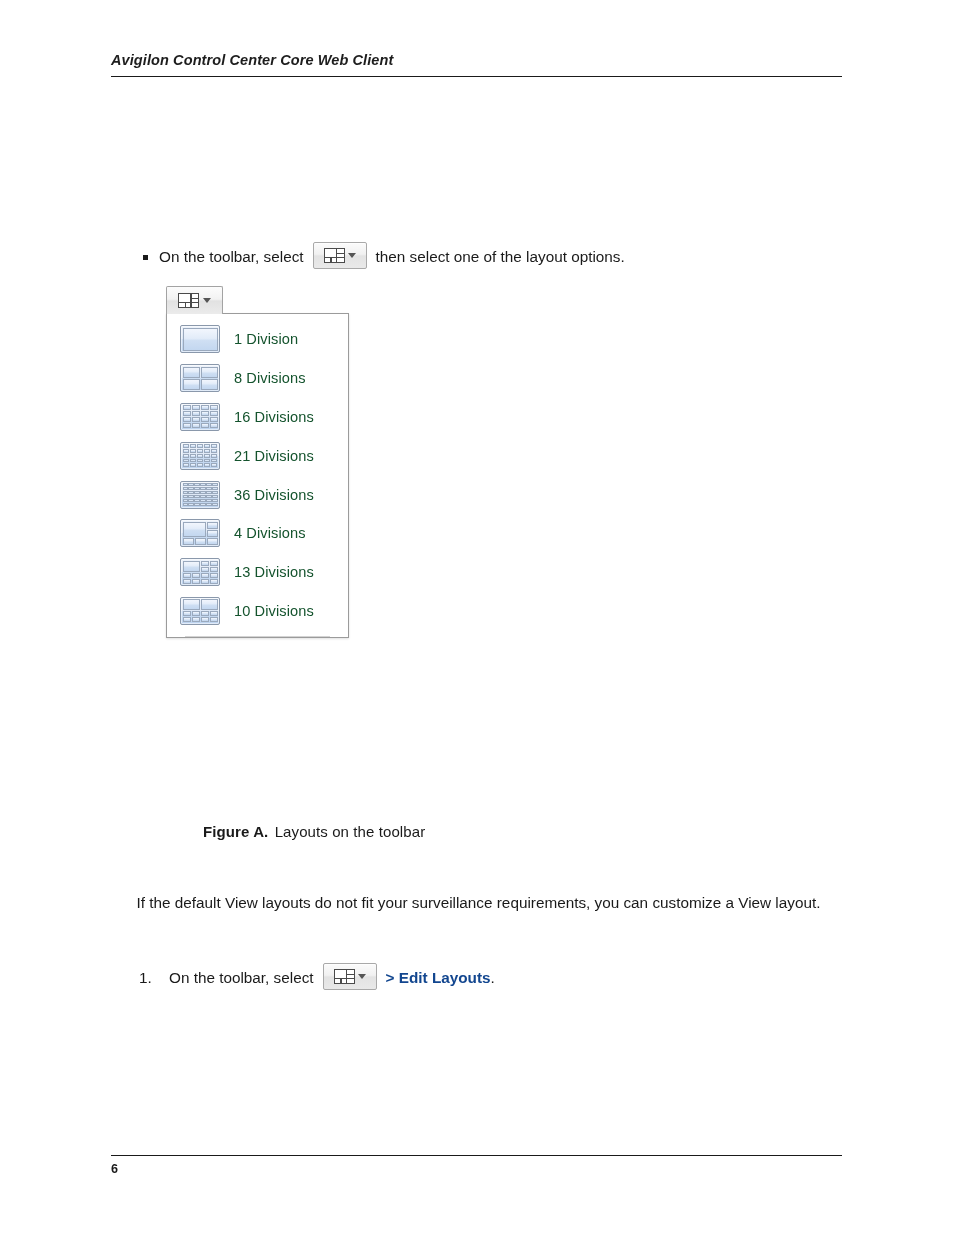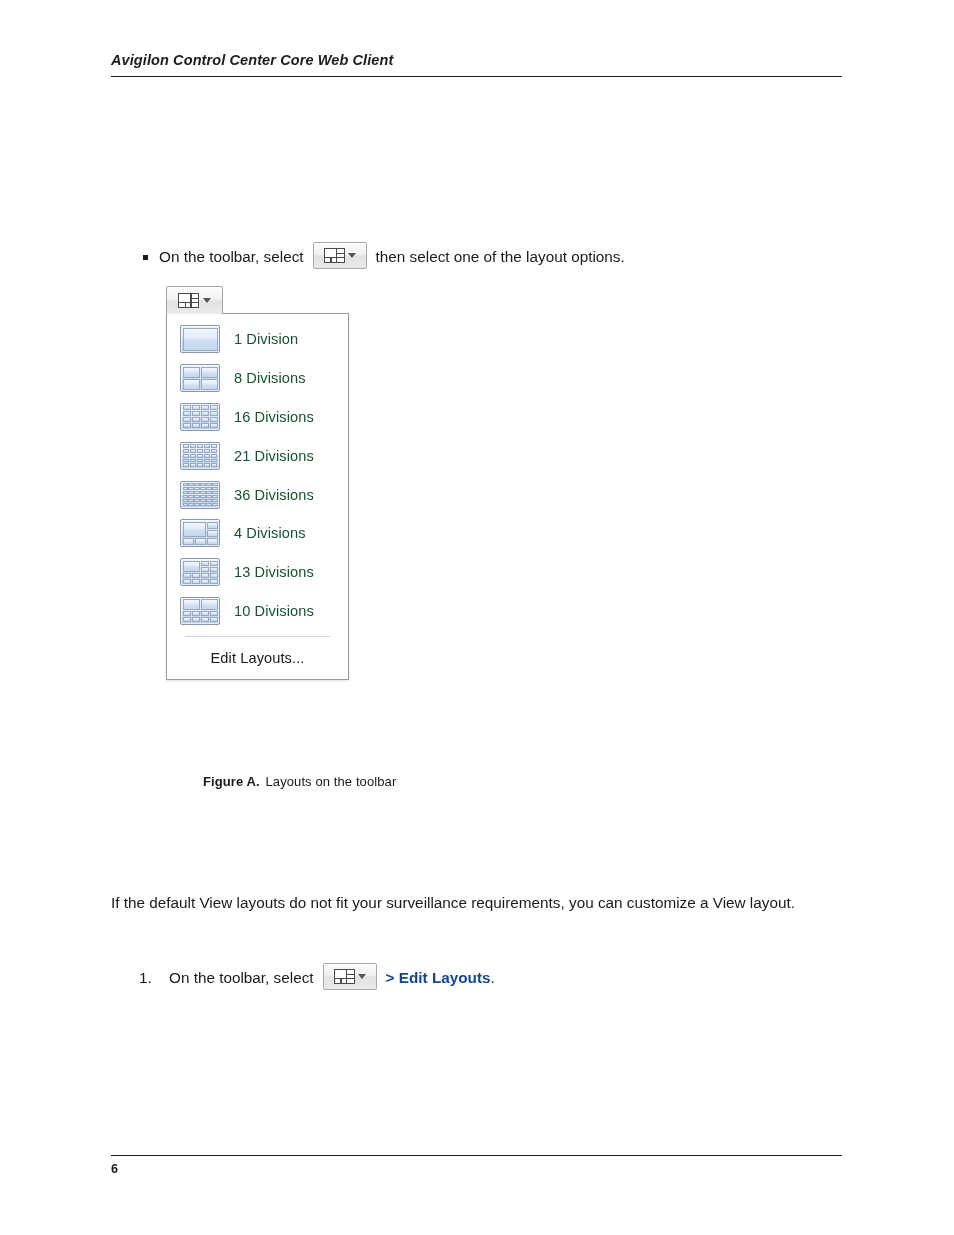--- a/index.html
+++ b/index.html
@@ -64,21 +64,21 @@
   
   .para {
     position: absolute;
     left: 111px;
     width: 735px;
     font-size: 15.3px;
     line-height: 25.5px;
     color: #1a1a1a;
   }
   #para-intro   { top: 168px; }
-  #para-editing { top: 890px; }
+  #para-editing { top: 890px; text-align: center; }
 
   
   .bullet-item {
     position: absolute;
     left: 143px;
     top: 243px;
     width: 700px;
     font-size: 15.3px;
     line-height: 25px;
     color: #1a1a1a;
@@ -273,22 +273,22 @@
     justify-content: center;
     font-size: 14.6px;
     color: #1a1a1a;
     letter-spacing: .1px;
   }
 
   
   .figure-caption {
     position: absolute;
     left: 167px;
-    top: 774px;
-    font-size: 13px;
+    top: 823px;
+    font-size: 15px;
     color: #1a1a1a;
     letter-spacing: .1px;
     padding-left: 36px;
   }
   .figure-caption .cap-label { font-weight: 700; }
   .figure-caption .cap-text  { font-weight: 400; margin-left: 2px; }
 
   
   .link-bold {
     color: #12468f;
@@ -524,21 +524,20 @@
             <span class="cell" style="grid-column:2/3;grid-row:4/5;"></span>
             <span class="cell" style="grid-column:3/4;grid-row:4/5;"></span>
             <span class="cell" style="grid-column:4/5;grid-row:4/5;"></span>
           </span>
         </span>
         <span class="dd-label">10 Divisions</span>
       </div>
 
       <div class="dd-sep"></div>
 
-      <div class="dd-edit">Edit Layouts...</div>
     </div>
   </div>
 
   <div class="figure-caption">
     <span class="cap-label">Figure A.</span>
     <span class="cap-text">Layouts on the toolbar</span>
   </div>
 
 
   <div class="para" id="para-editing">If the default View layouts do not fit your surveillance requirements, you can customize a View layout.</div>

